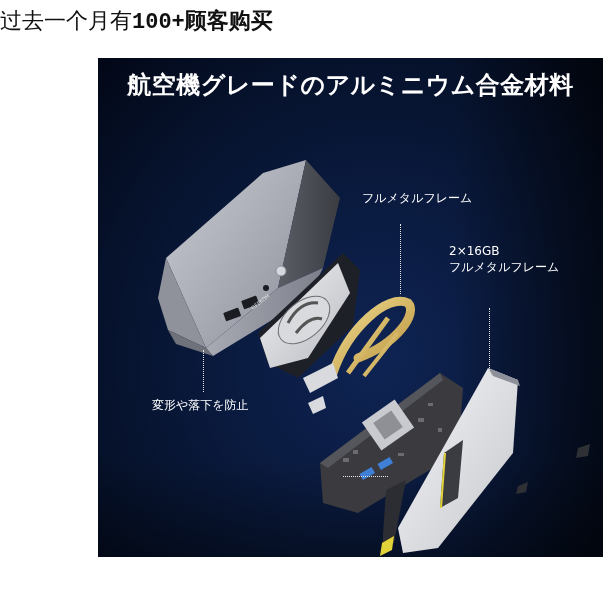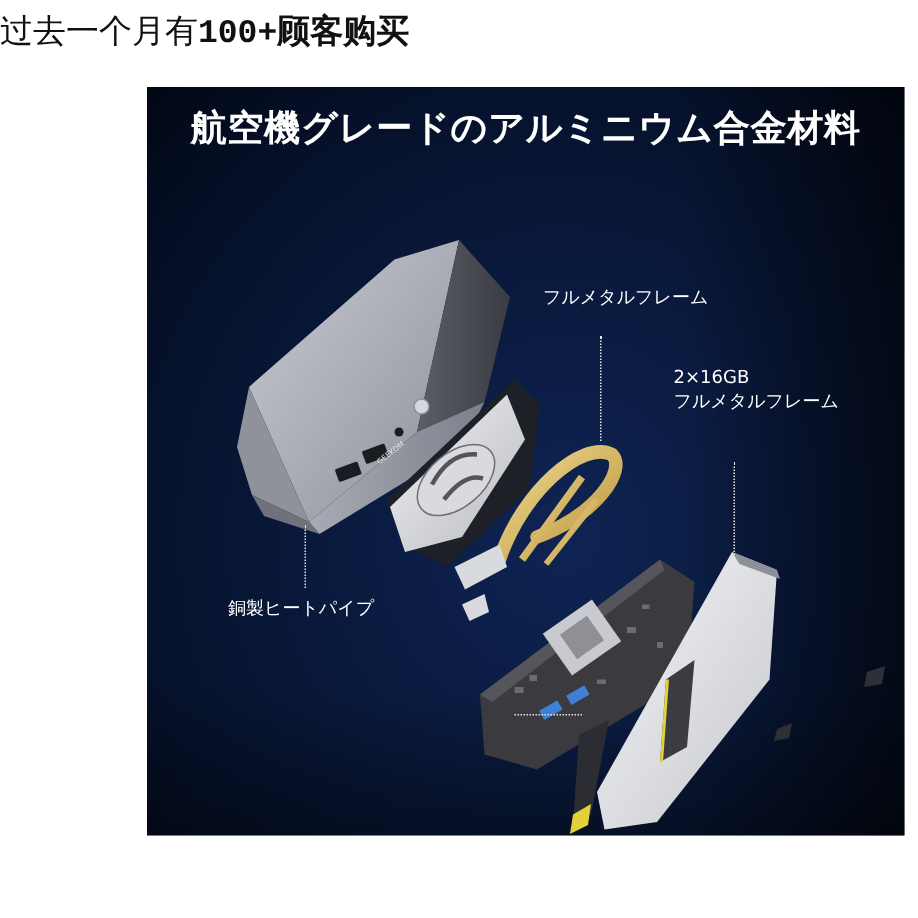--- a/index.html
+++ b/index.html
@@ -140,19 +140,19 @@
   <div class="dotline-v" style="left:302px; top:166px; height:70px;"></div>
 
   <div class="callout" style="left:351px; top:185px;">
     <div>2×16GB</div>
     <div>フルメタルフレーム</div>
   </div>
   <div class="dotline-v" style="left:391px; top:250px; height:92px;"></div>
 
   <div class="dotline-v" style="left:105px; top:292px; height:42px;"></div>
   <div class="callout" style="left:54px; top:339px;">
-    <div>銅製ヒートパイプ</div>
+    <div>変形や落下を防止</div>
   </div>
 
   <div class="callout" style="left:54px; top:409px;">
   </div>
   <div class="dotline-h" style="left:245px; top:418px; width:45px;"></div>
 </div>
 
 </body></html>

